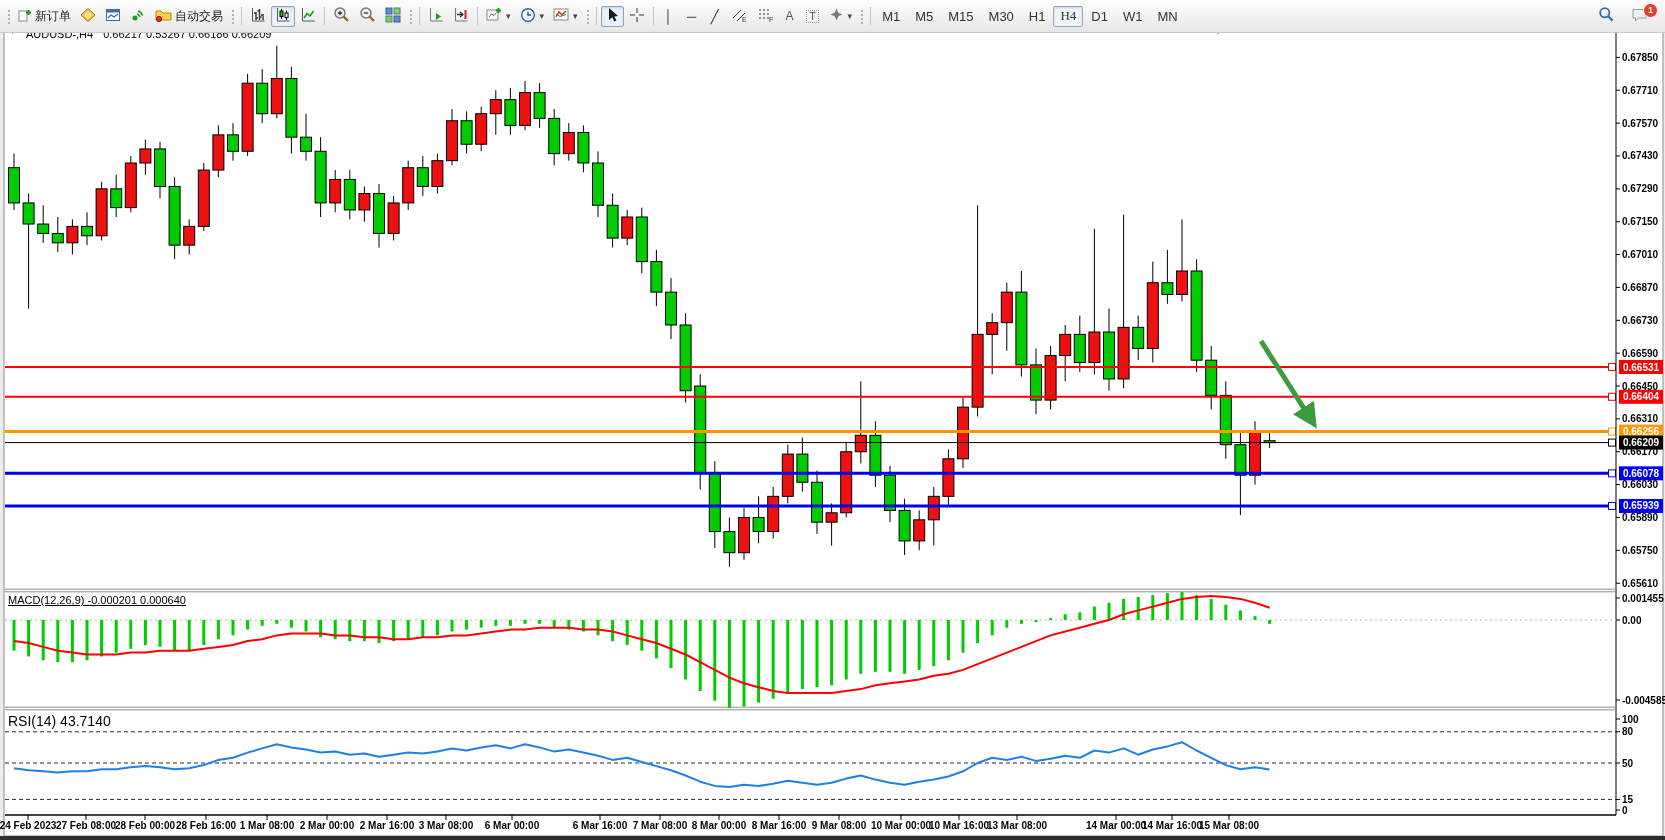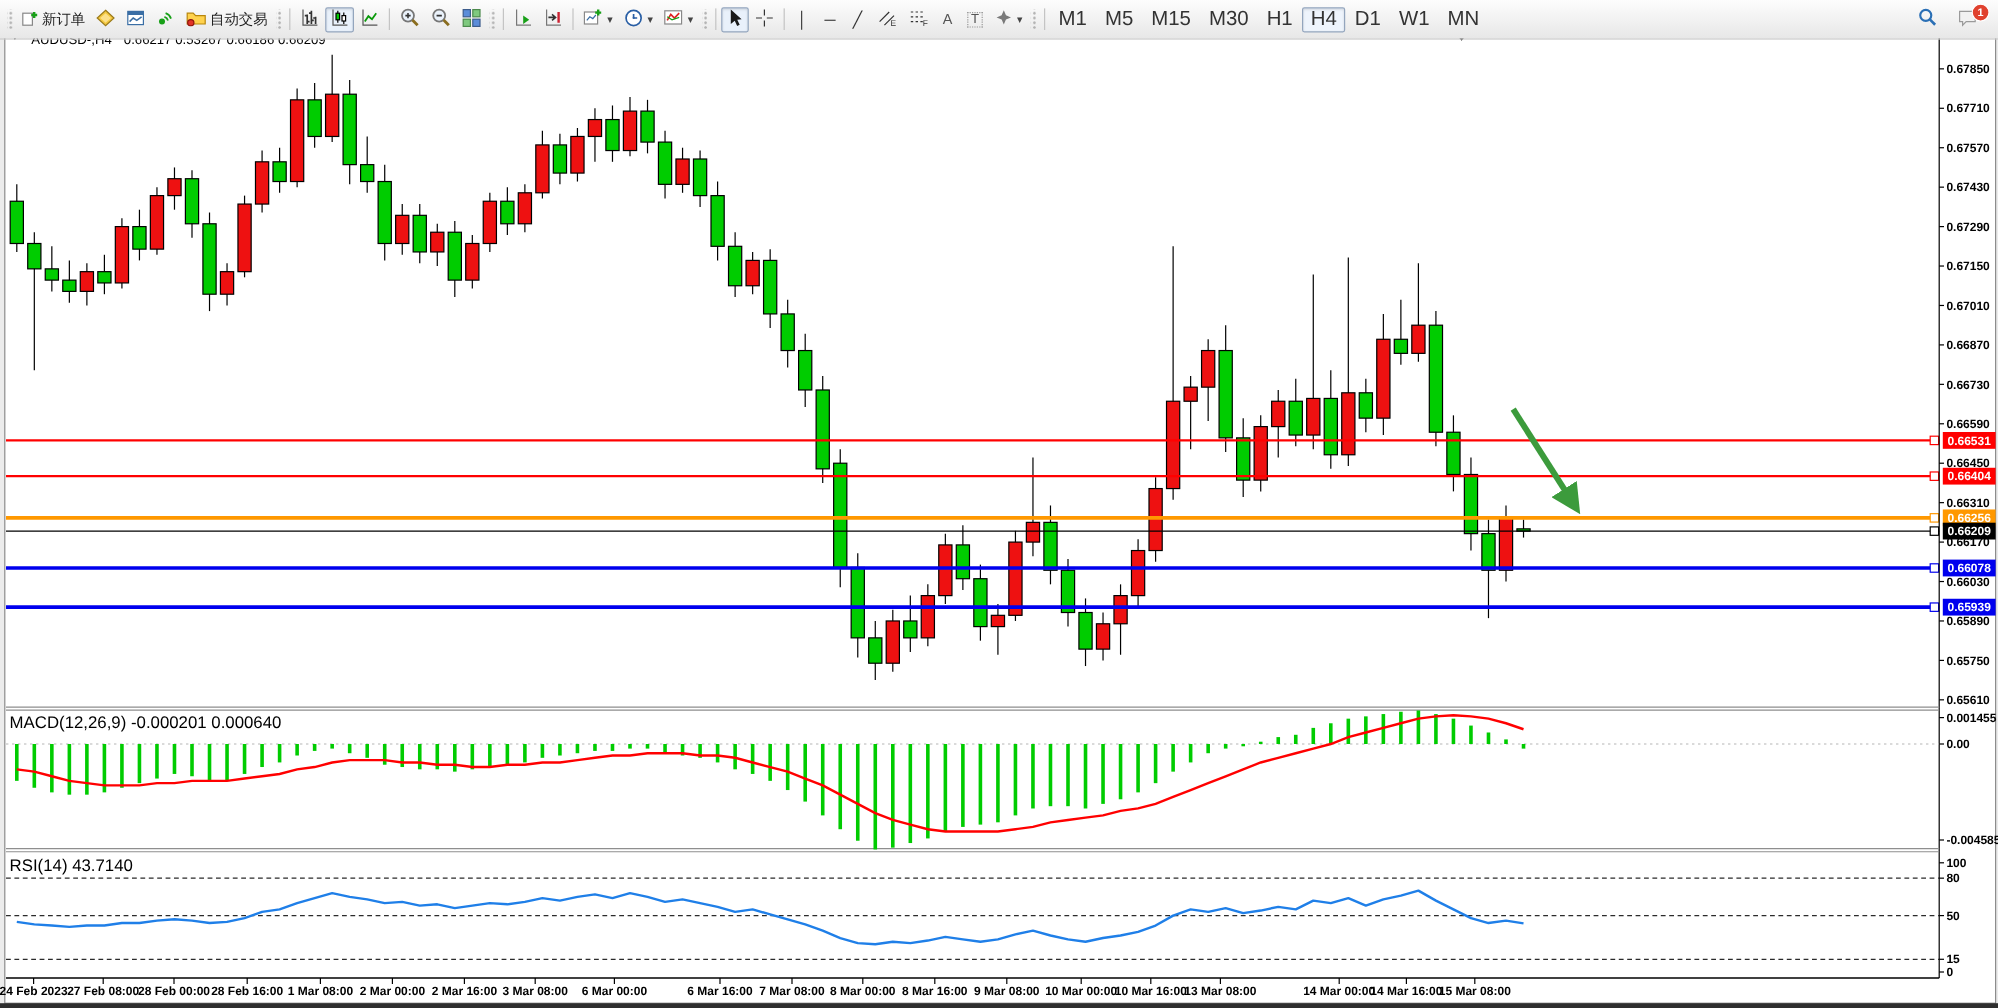--- a/index.html
+++ b/index.html
@@ -5,37 +5,37 @@
   html,body{margin:0;padding:0;}
   body{width:1665px;height:840px;position:relative;background:#ececec;
        font-family:"Liberation Sans",sans-serif;overflow:hidden;}
   #toolbar{position:absolute;top:0;left:0;width:1665px;height:25px;box-sizing:border-box;
        background:linear-gradient(#fdfdfd,#e7e7e7);border-bottom:1px solid #c9c9c9;
        display:flex;align-items:center;gap:1px;padding:16px 4px;z-index:3;}
   .tb{height:21px;min-width:22px;padding:0 3px;display:inline-flex;align-items:center;justify-content:center;
       gap:3px;background:transparent;border:1px solid transparent;border-radius:2px;
       font-family:"Liberation Sans",sans-serif;font-size:12px;color:#222;cursor:default;}
   .tb.pressed{border:1px solid #93a5bd;background:#e9f1fb;box-shadow:inset 0 1px 2px rgba(0,0,0,.14);}
-  .tf{padding:0 6px;font-size:17px;color:#333;}
-  .tf.active{border:1px solid #93a5bd;background:#eef4fc;box-shadow:inset 0 1px 2px rgba(0,0,0,.14);}
+  .tf{padding:0 6px;font-size:13px;color:#333;}
+  .tf.active{border:1px solid #93a5bd;background:#eef4fc;box-shadow:inset 0 1px 2px rgba(0,0,0,.14);font-family:Liberation Serif, serif;}
   .sep{width:1px;height:18px;background:#c4c4c4;margin:0 3px;}
   .handle{width:5px;height:16px;margin:0 2px;background-image:radial-gradient(circle,#b3b3b3 1px,transparent 1.2px);
       background-size:4px 4px;background-position:1px 1px;}
   .dd{font-size:9px;color:#444;margin-left:1px;}
   .glyph{font-size:13px;color:#333;line-height:1;}
   .right-icons{margin-left:auto;display:flex;align-items:center;gap:8px;padding-right:8px;}
   .chat-wrap{position:relative;}
   .badge{position:absolute;top:-4px;right:-6px;width:13px;height:13px;border-radius:50%;
       background:#e0412e;color:#fff;font-size:9px;font-weight:700;display:flex;
       align-items:center;justify-content:center;border:1px solid #fff;}
   svg#chart{position:absolute;top:0;left:0;z-index:1;font-family:"Liberation Sans",sans-serif;}
   .overlay{position:absolute;z-index:2;color:#000;white-space:nowrap;}
   #title-line{top:28px;left:9px;display:flex;gap:10px;align-items:flex-start;font-size:11px;}
   #title-arrow{font-size:7px;color:#222;}
-  #macd-label{top:594px;left:8px;font-size:14px;}
+  #macd-label{top:594px;left:8px;font-size:11px;text-decoration:underline;}
   #rsi-label{top:713px;left:8px;font-size:14px;}
 </style>
 </head>
 <body>
 
 <div id="toolbar">
   <span class="handle"></span>
 
   <button class="tb">
     <span>

